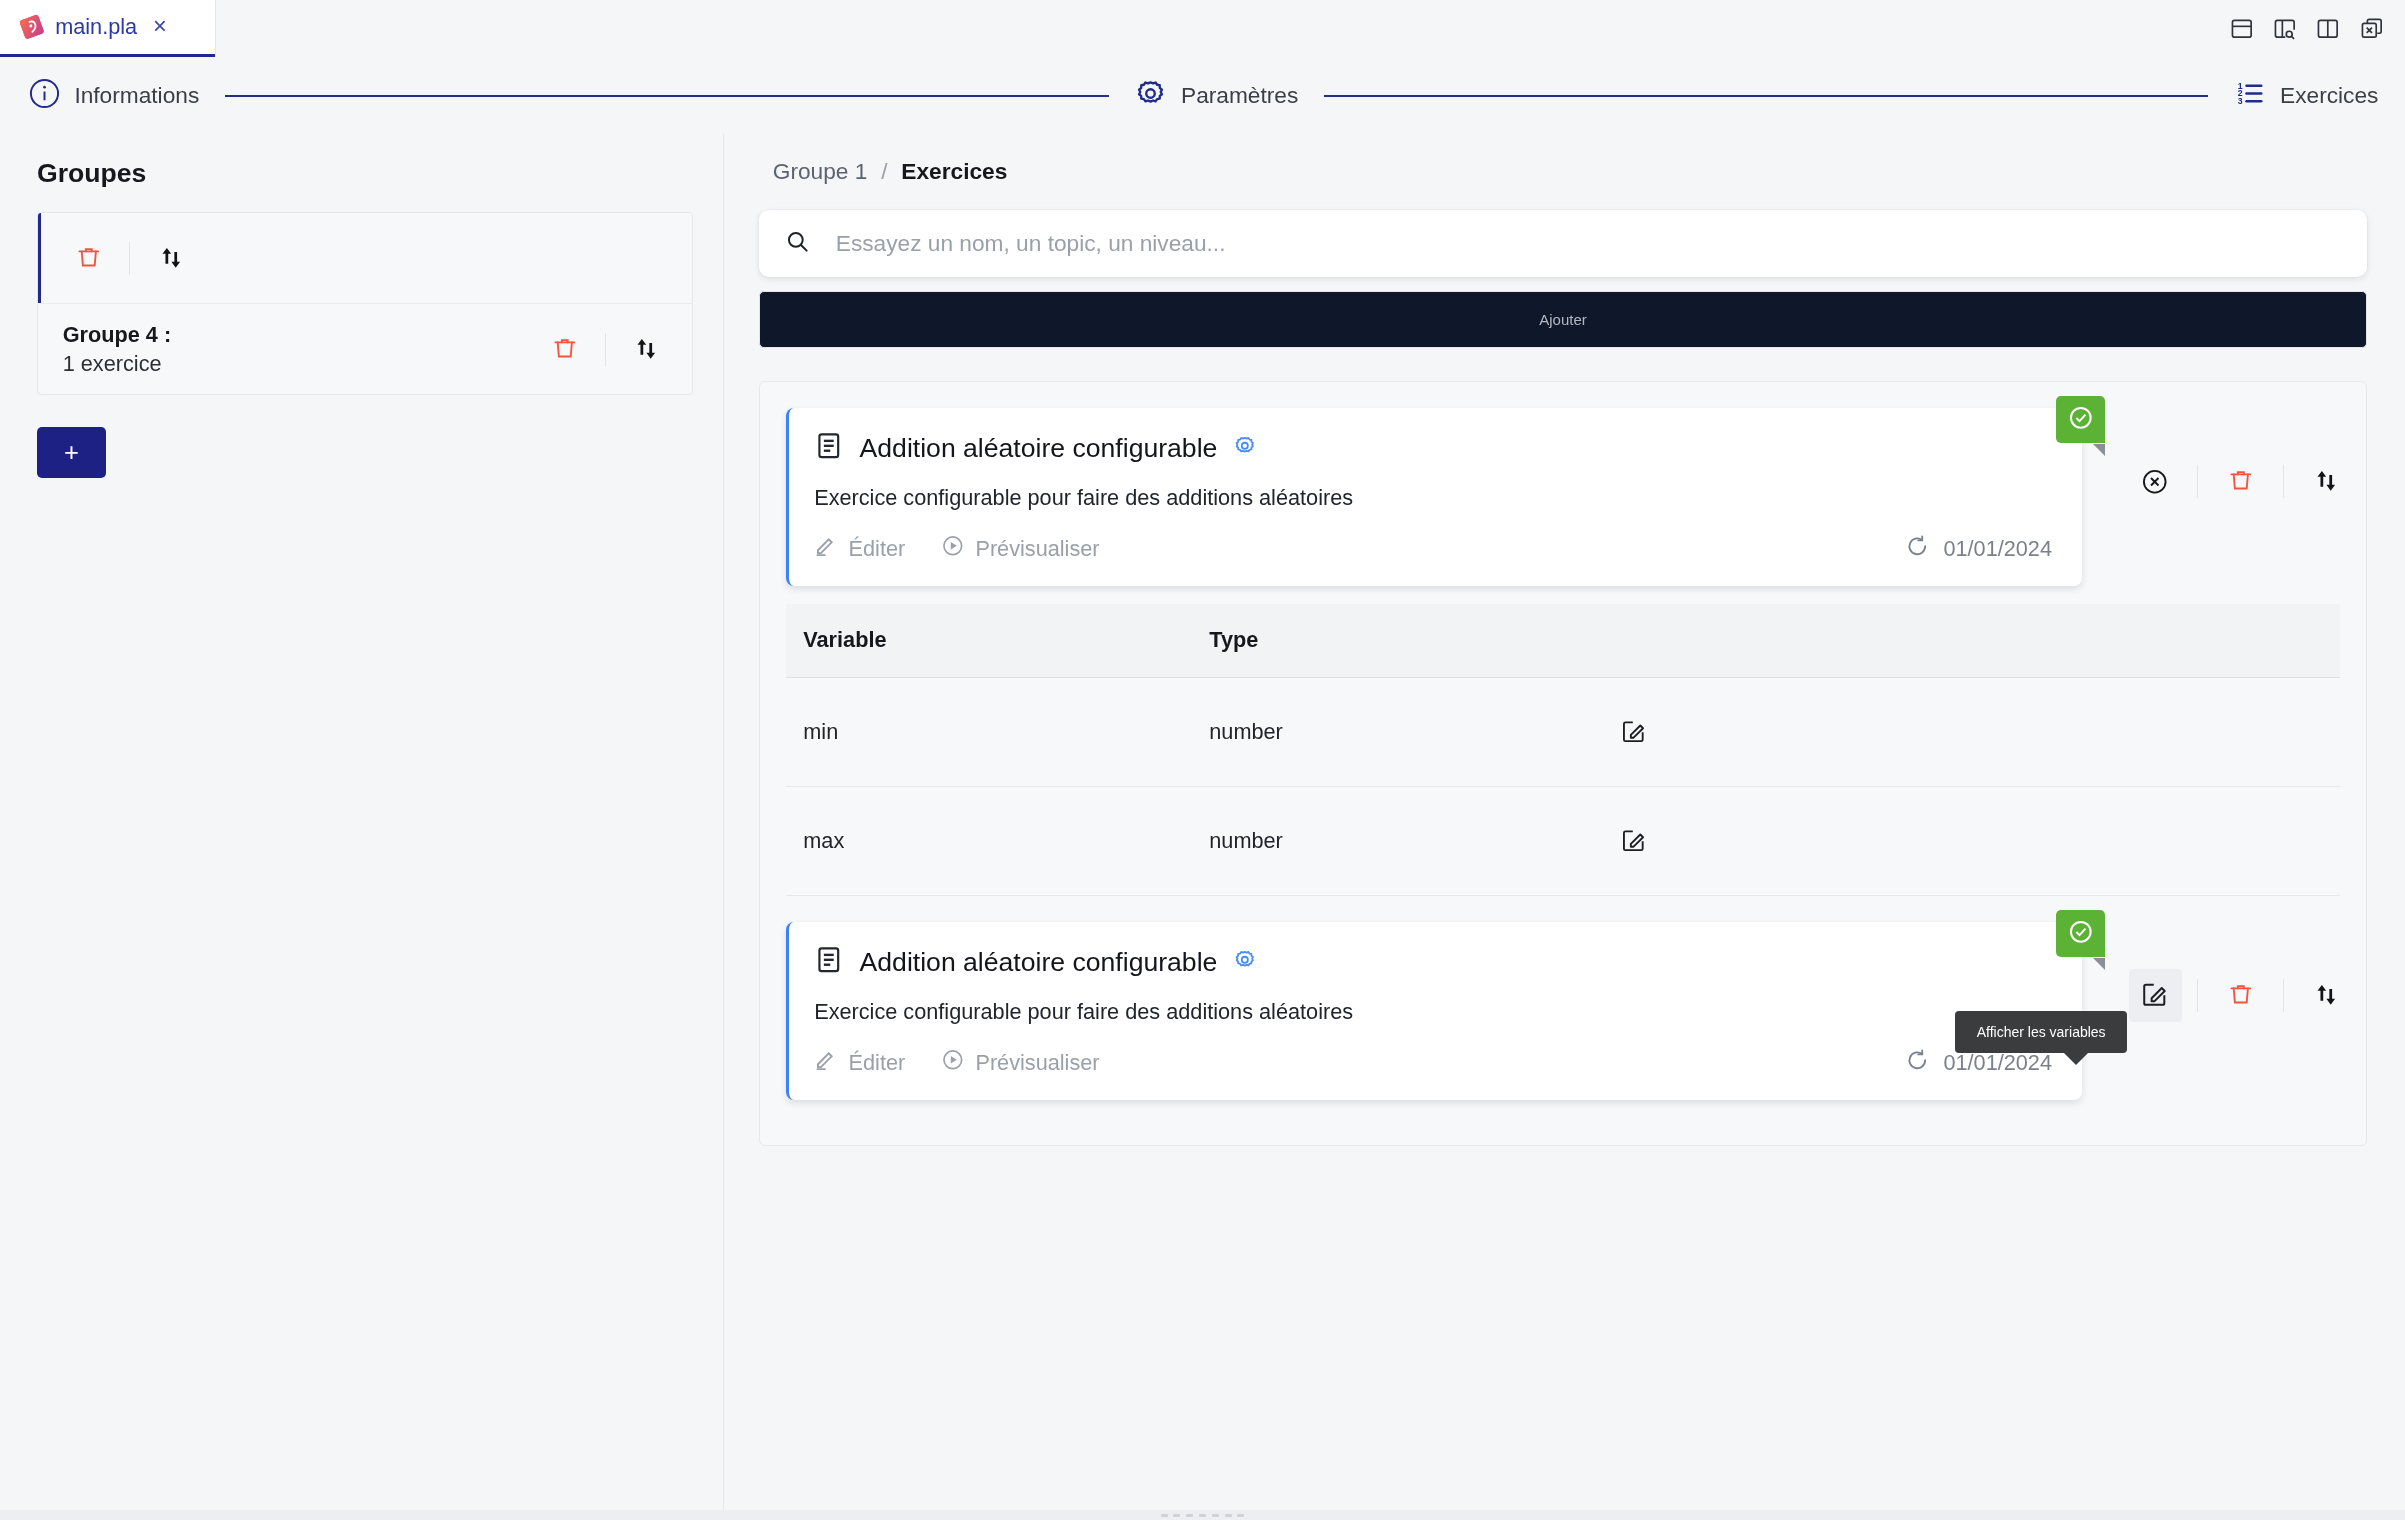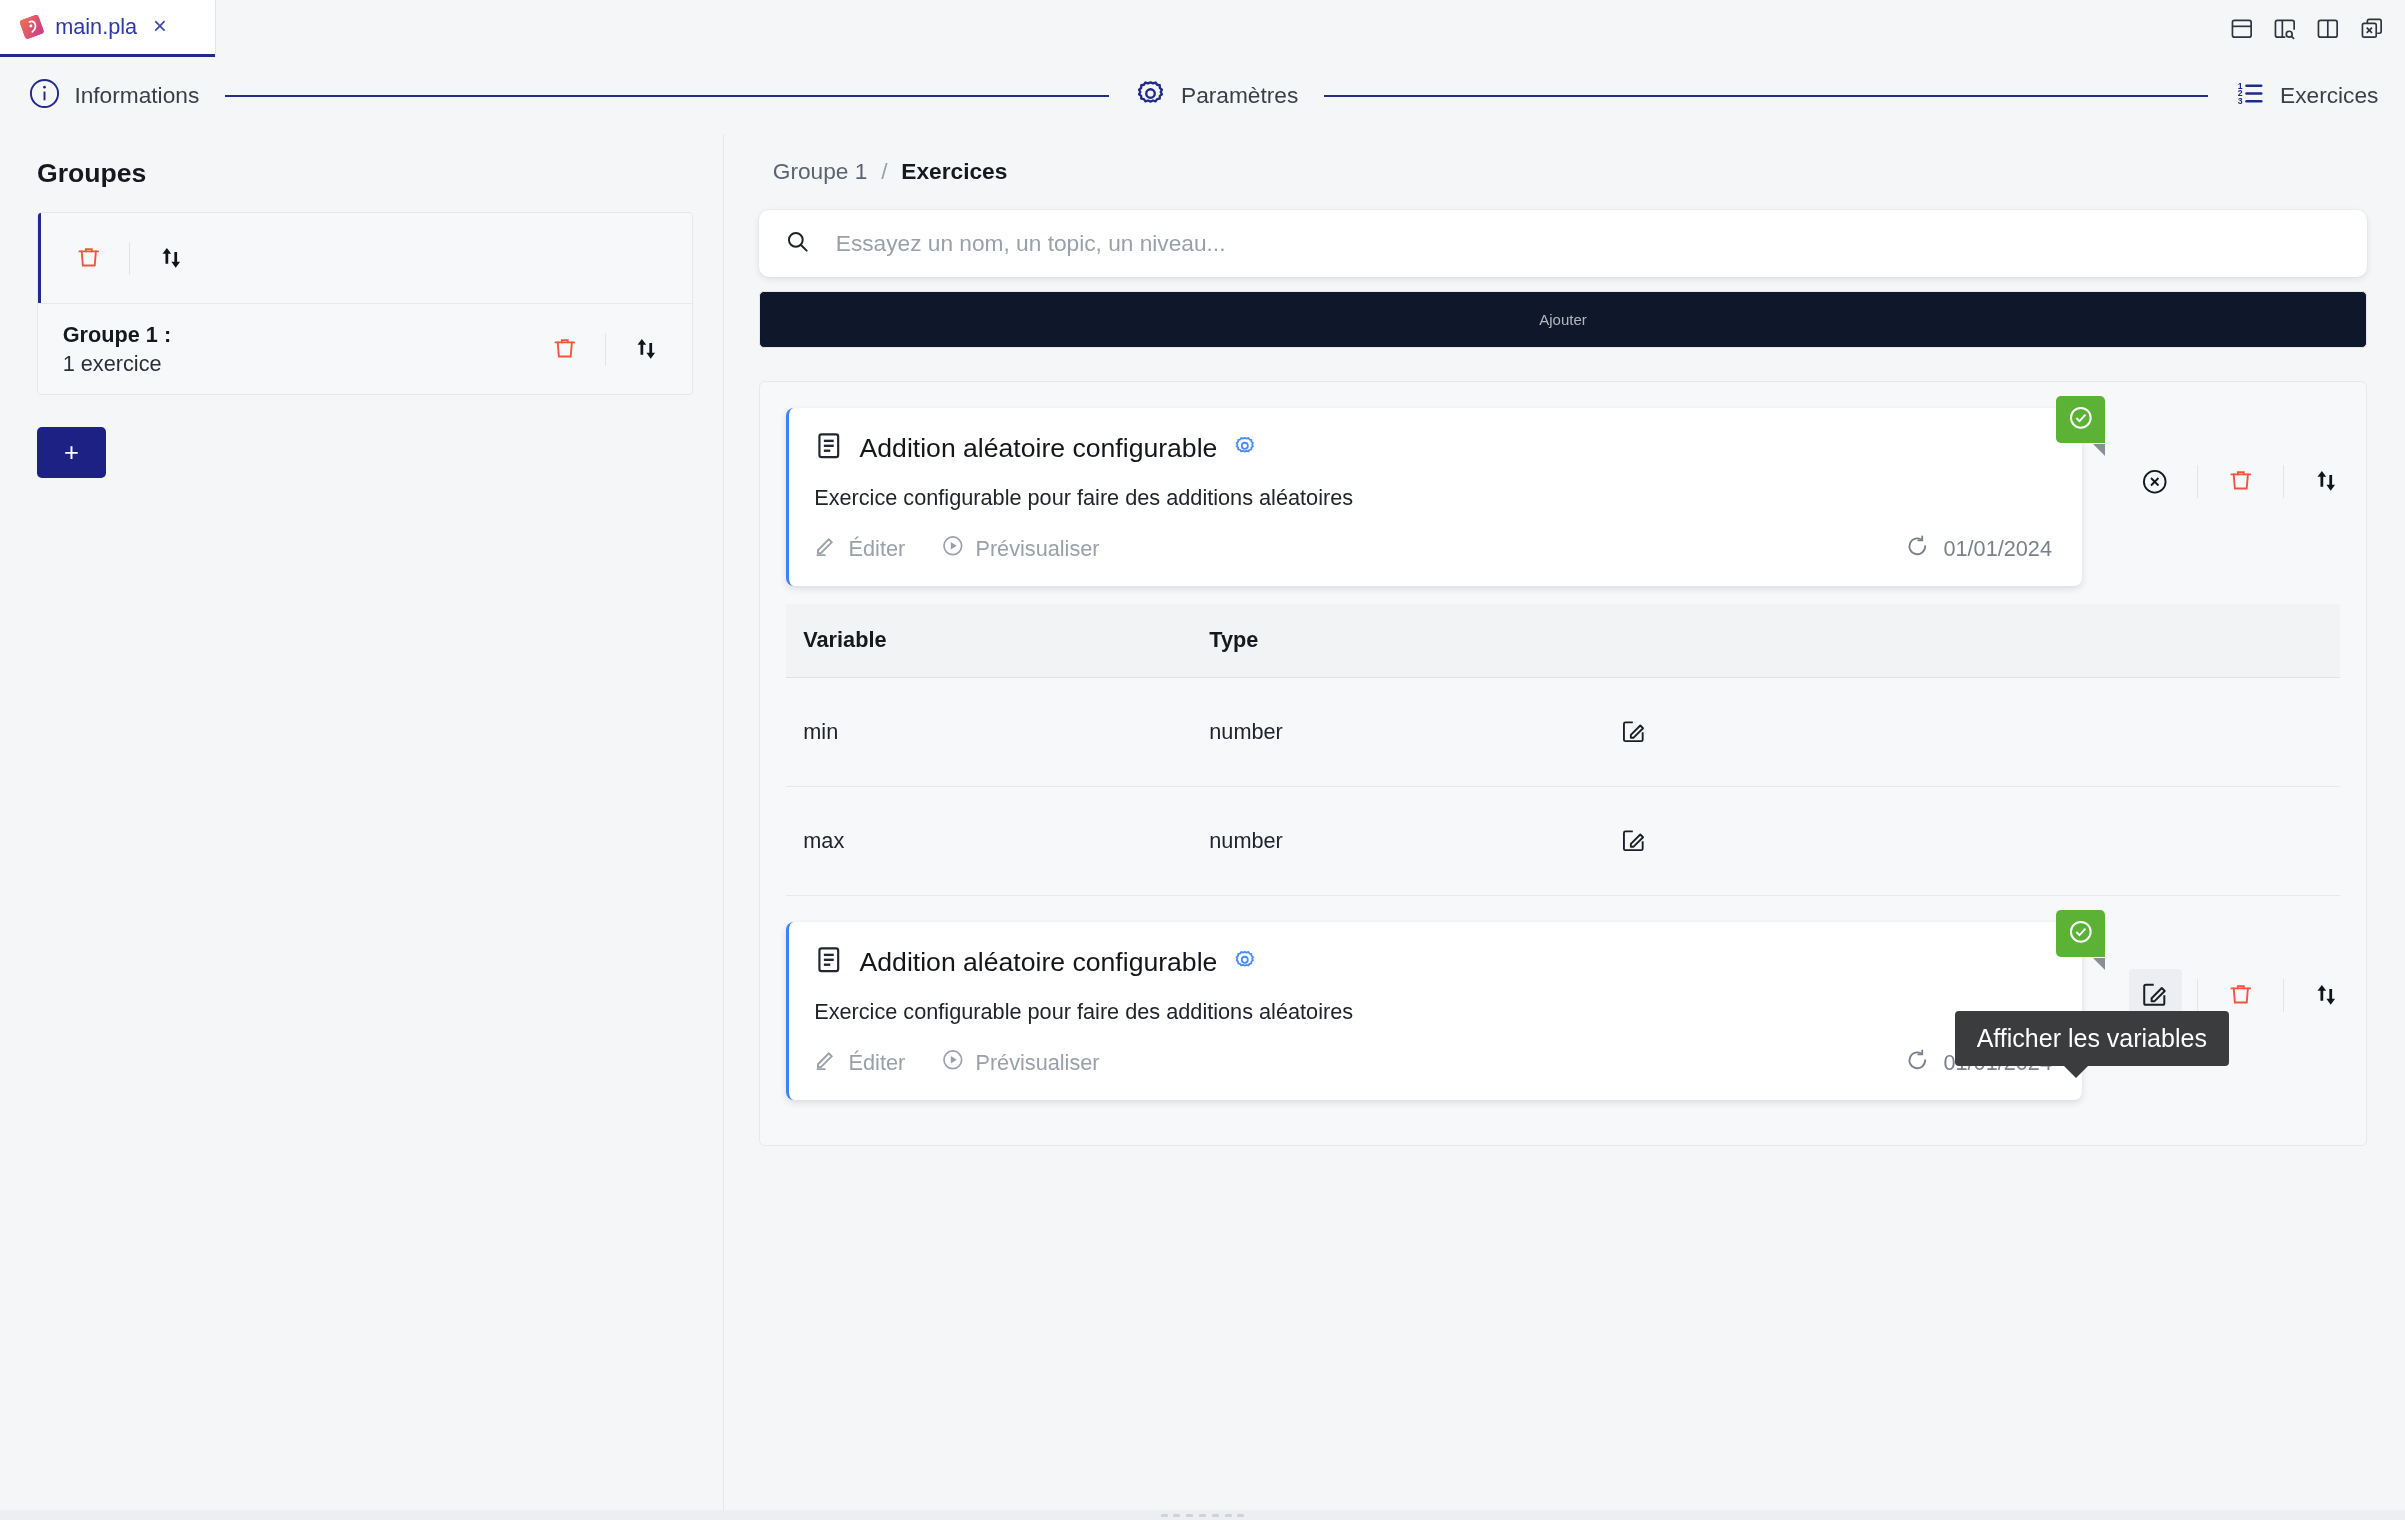--- a/index.html
+++ b/index.html
@@ -324,21 +324,21 @@
   .col-var { width: 406px; flex: none; }
   .col-type { width: 394px; flex: none; }
   .col-act { flex: 1; display: flex; }
   .col-act .icon-btn { margin-left: 3.9px; }
 
   
   .tooltip {
     position: absolute;
     background: #3b3c3e;
     color: #ffffff;
-    font-size: 25px;
+    font-size: 14px;
     padding: 12.8px 21.7px;
     border-radius: 4px;
     white-space: nowrap;
     z-index: 20;
     top: 1011px;
     left: 1955px;
   }
   .tooltip::after {
     content: "";
     position: absolute;
@@ -479,21 +479,21 @@
             <svg width="29.6" height="29.6" viewBox="0 0 30 30" fill="#111418">
               <path d="M11 5l4.4 6h-3V21h-2.8V11h-3z"></path>
               <path d="M20 25l-4.4-6h3V9h2.8v10h3z"></path>
             </svg>
           </button>
         </div>
       </div>
 
       <div class="group-row">
         <div class="group-text">
-          <div class="group-name">Groupe 1 :</div>
+          <div class="group-name">Groupe 4 :</div>
           <div class="group-count">1 exercice</div>
         </div>
         <div class="group-actions">
           <button class="icon-btn">
             <svg width="27.6" height="27.6" viewBox="0 0 28 28" fill="none" stroke="#f4543c" stroke-width="1.9" stroke-linecap="round">
               <path d="M4.5 7.5h19"></path>
                 <path d="M11 7.5V5.2h6v2.3"></path>
               <path d="M6.8 7.5l1.2 14.3h12l1.2-14.3"></path>
             </svg>
           </button>

